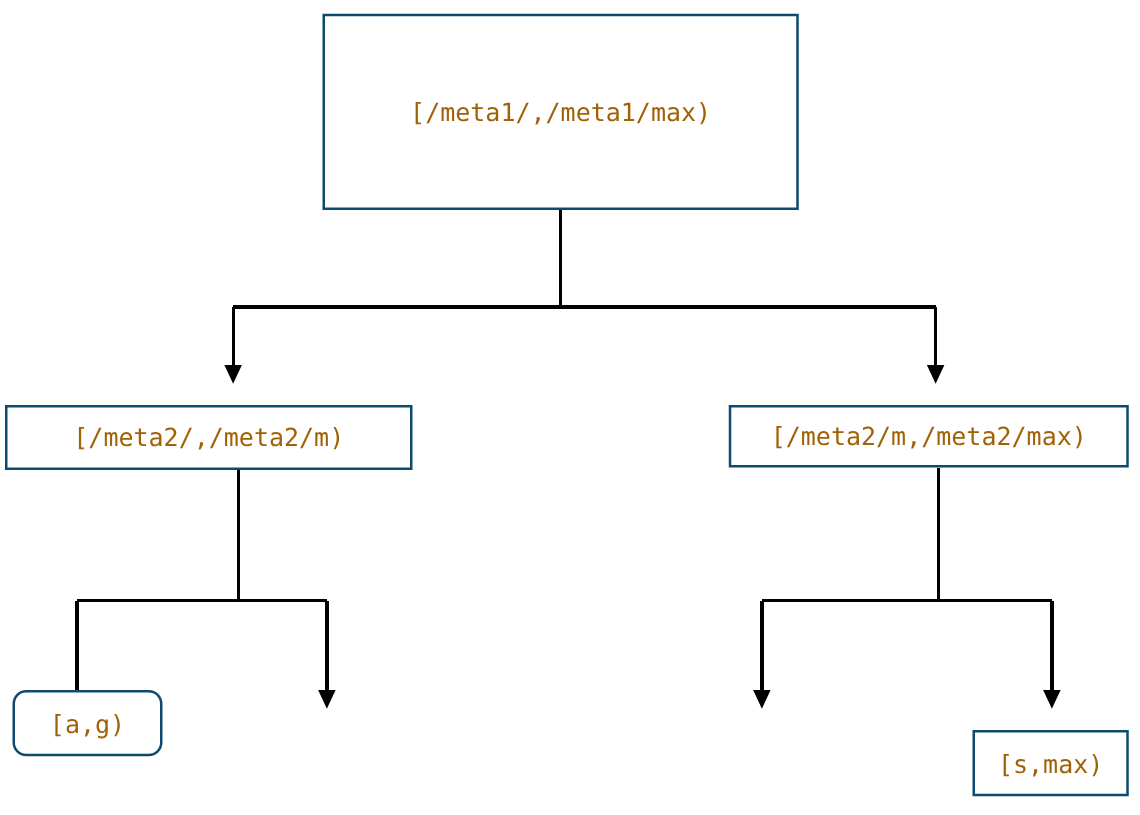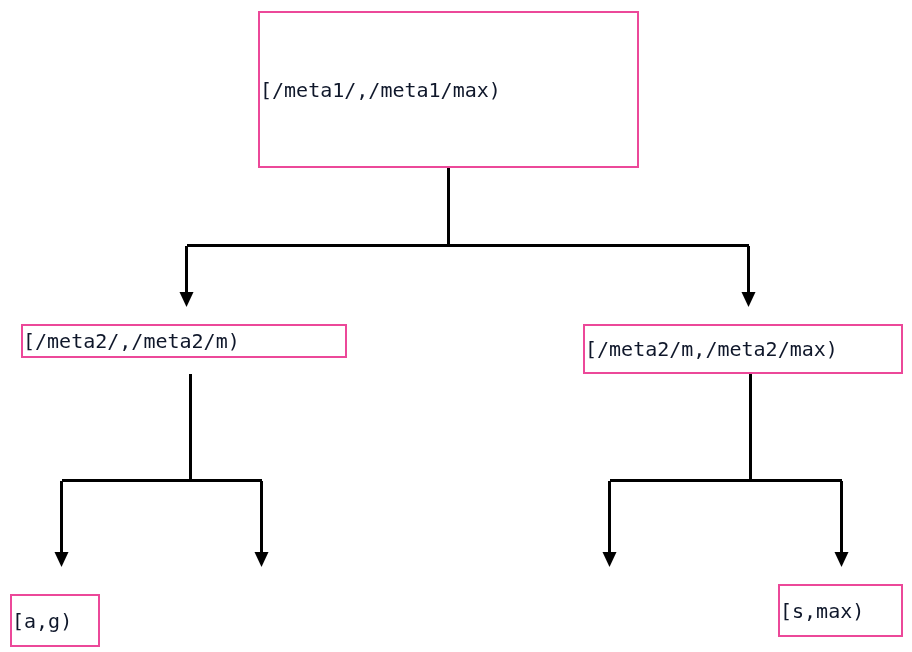--- a/index.html
+++ b/index.html
@@ -24,26 +24,26 @@
     position: absolute;
     left: 0;
     top: 0;
     width: 912px;
     height: 652px;
     pointer-events: none;
   }
   .node {
     position: absolute;
     box-sizing: border-box;
-    border: 2px solid #ec4899;
+    border: 2px solid #0c4a6e;
     background: #ffffff;
     display: flex;
     align-items: center;
-    justify-content: flex-start;
-    color: #0f172a;
+    justify-content: center;
+    color: #a16207;
     letter-spacing: 0px;
     white-space: nowrap;
   }
   .node-label {
     display: block;
     line-height: 1;
   }
   .node-root  { font-size: 20px; }
   .node-mid   { font-size: 20px; }
   .node-leaf  { font-size: 20px; }
@@ -81,29 +81,29 @@
       <polygon points="254.5,552 268.5,552 261.5,567"></polygon>
       <polygon points="602.5,552 616.5,552 609.5,567"></polygon>
       <polygon points="834.5,552 848.5,552 841.5,567"></polygon>
     </g>
   </svg>
 
   <div class="node node-root" style="left:258px; top:11px; width:381px; height:157px;">
     <span class="node-label">[/meta1/,/meta1/max)</span>
   </div>
 
-  <div class="node node-mid" style="left:21px; top:324px; width:326px; height:34px;">
+  <div class="node node-mid" style="left:4px; top:324px; width:326px; height:52px;">
     <span class="node-label">[/meta2/,/meta2/m)</span>
   </div>
 
   <div class="node node-mid" style="left:583px; top:324px; width:320px; height:50px;">
     <span class="node-label">[/meta2/m,/meta2/max)</span>
   </div>
 
-  <div class="node node-leaf" style="left:10px; top:594px; width:90px; height:53px;">
+  <div class="node node-leaf" style="left:10px; top:552px; width:120px; height:53px;border-radius:11px;">
     <span class="node-label">[a,g)</span>
   </div>
 
 
 
   <div class="node node-leaf" style="left:778px; top:584px; width:125px; height:53px;">
     <span class="node-label">[s,max)</span>
   </div>
 
 </div>

